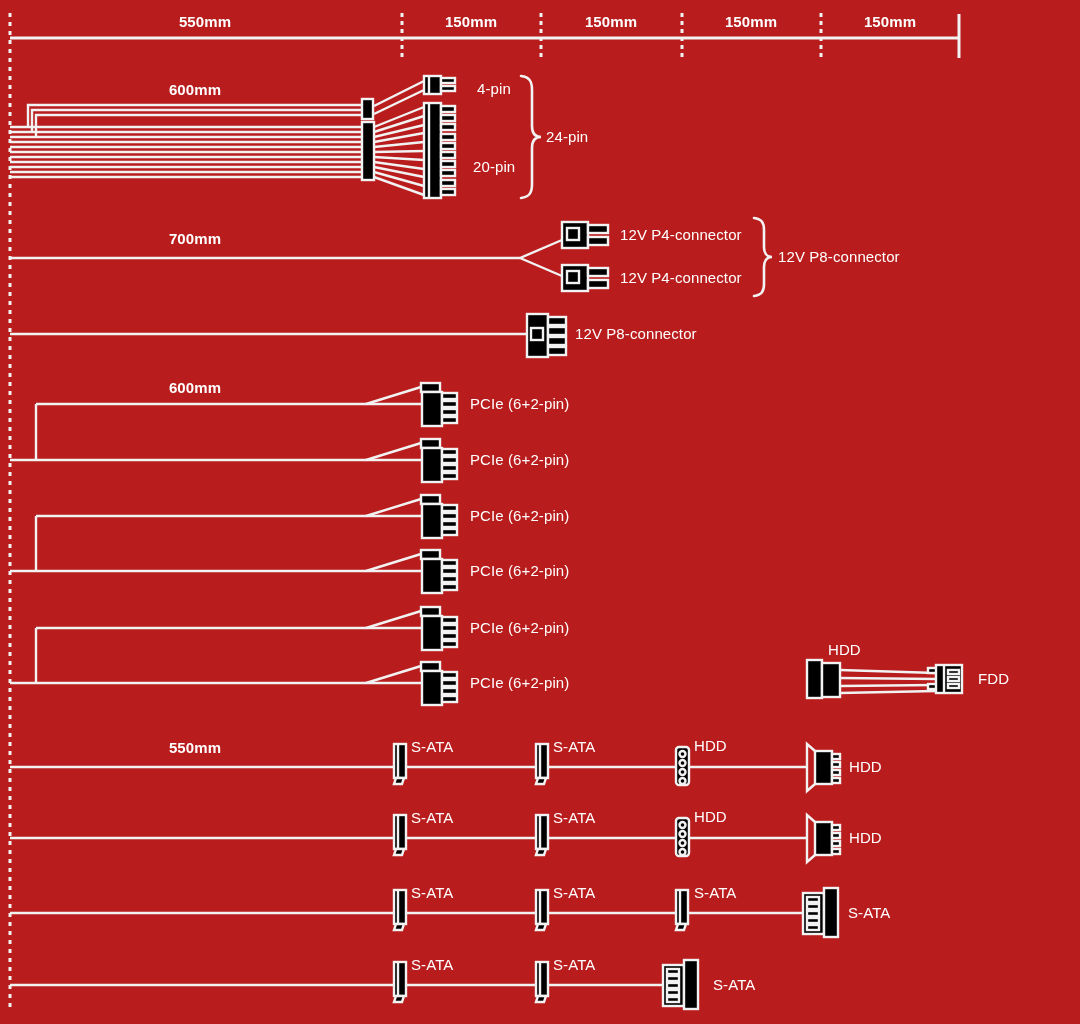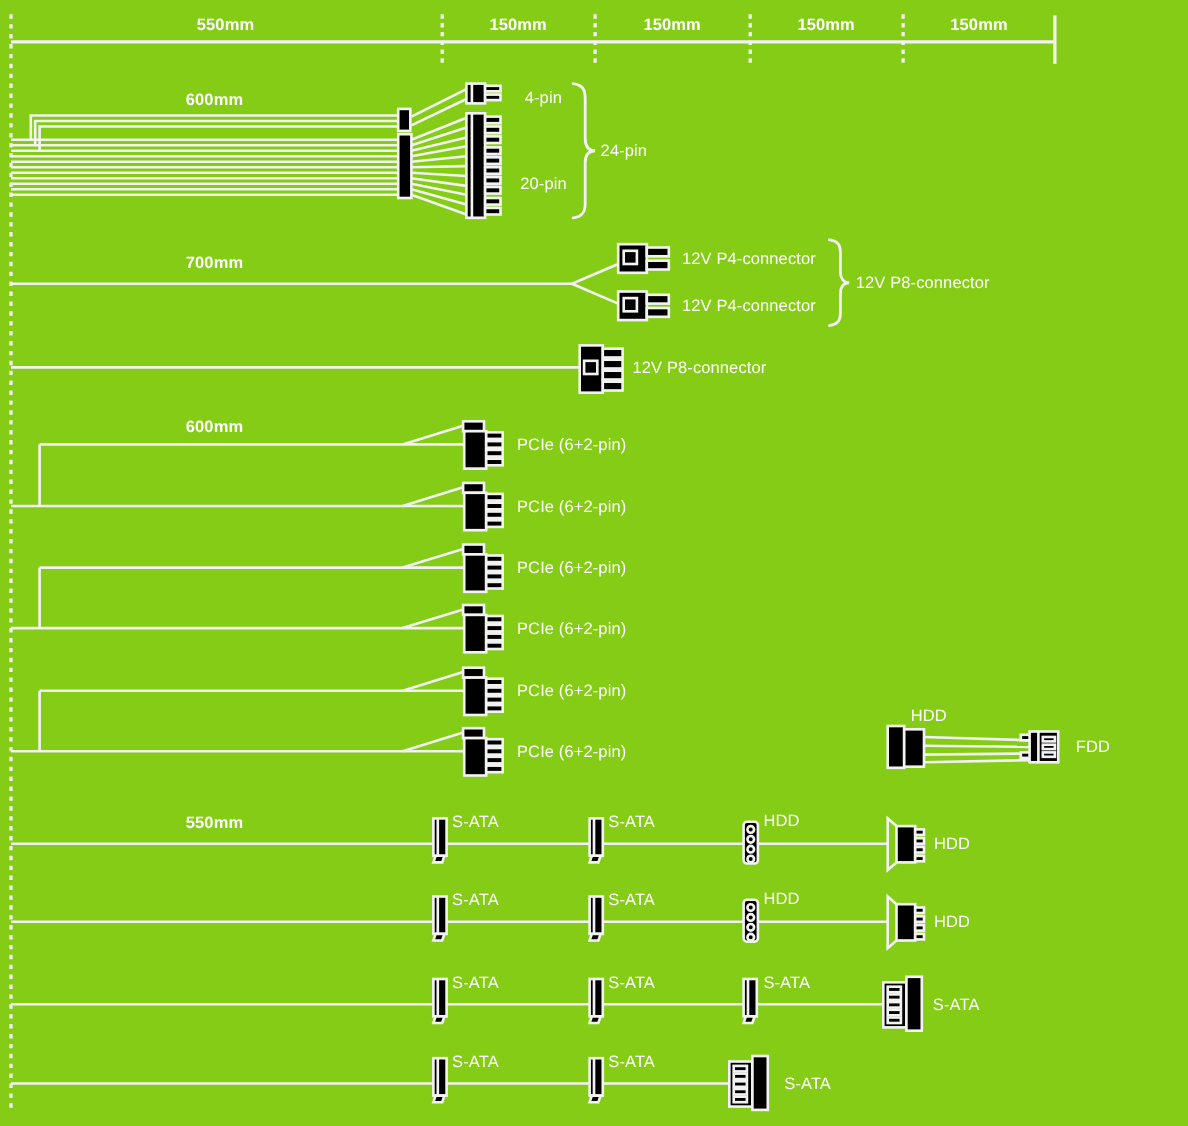--- a/index.html
+++ b/index.html
@@ -1,16 +1,16 @@
 <!DOCTYPE html>
 <html><head>
 <meta charset="utf-8">
 <style>
   html,body{margin:0;padding:0;background:#000;}
-  #stage{position:relative;width:1080px;height:1024px;background:#84cc16;overflow:hidden;}
+  #stage{position:relative;width:1080px;height:1024px;background:#b91c1c;overflow:hidden;}
   svg{position:absolute;left:0;top:0;}
   svg text{font-family:"Liberation Sans",sans-serif;fill:#ffffff;font-size:15px;letter-spacing:0.1px;}
   svg text.bold{font-weight:bold;}
   svg text.mid{text-anchor:middle;}
   .wire{stroke:#f2f2f2;stroke-width:2.4;fill:none;}
   .thick{stroke:#f2f2f2;stroke-width:3;fill:none;}
   .dashv{stroke:#f2f2f2;stroke-width:3;fill:none;stroke-dasharray:4 4;}
   .dotmain{stroke:#f2f2f2;stroke-width:3;fill:none;stroke-dasharray:4 5;}
   .shape{fill:#000;stroke:#f2f2f2;stroke-width:2.4;}
   .brace{fill:none;stroke:#f2f2f2;stroke-width:2.6;stroke-linecap:round;}

